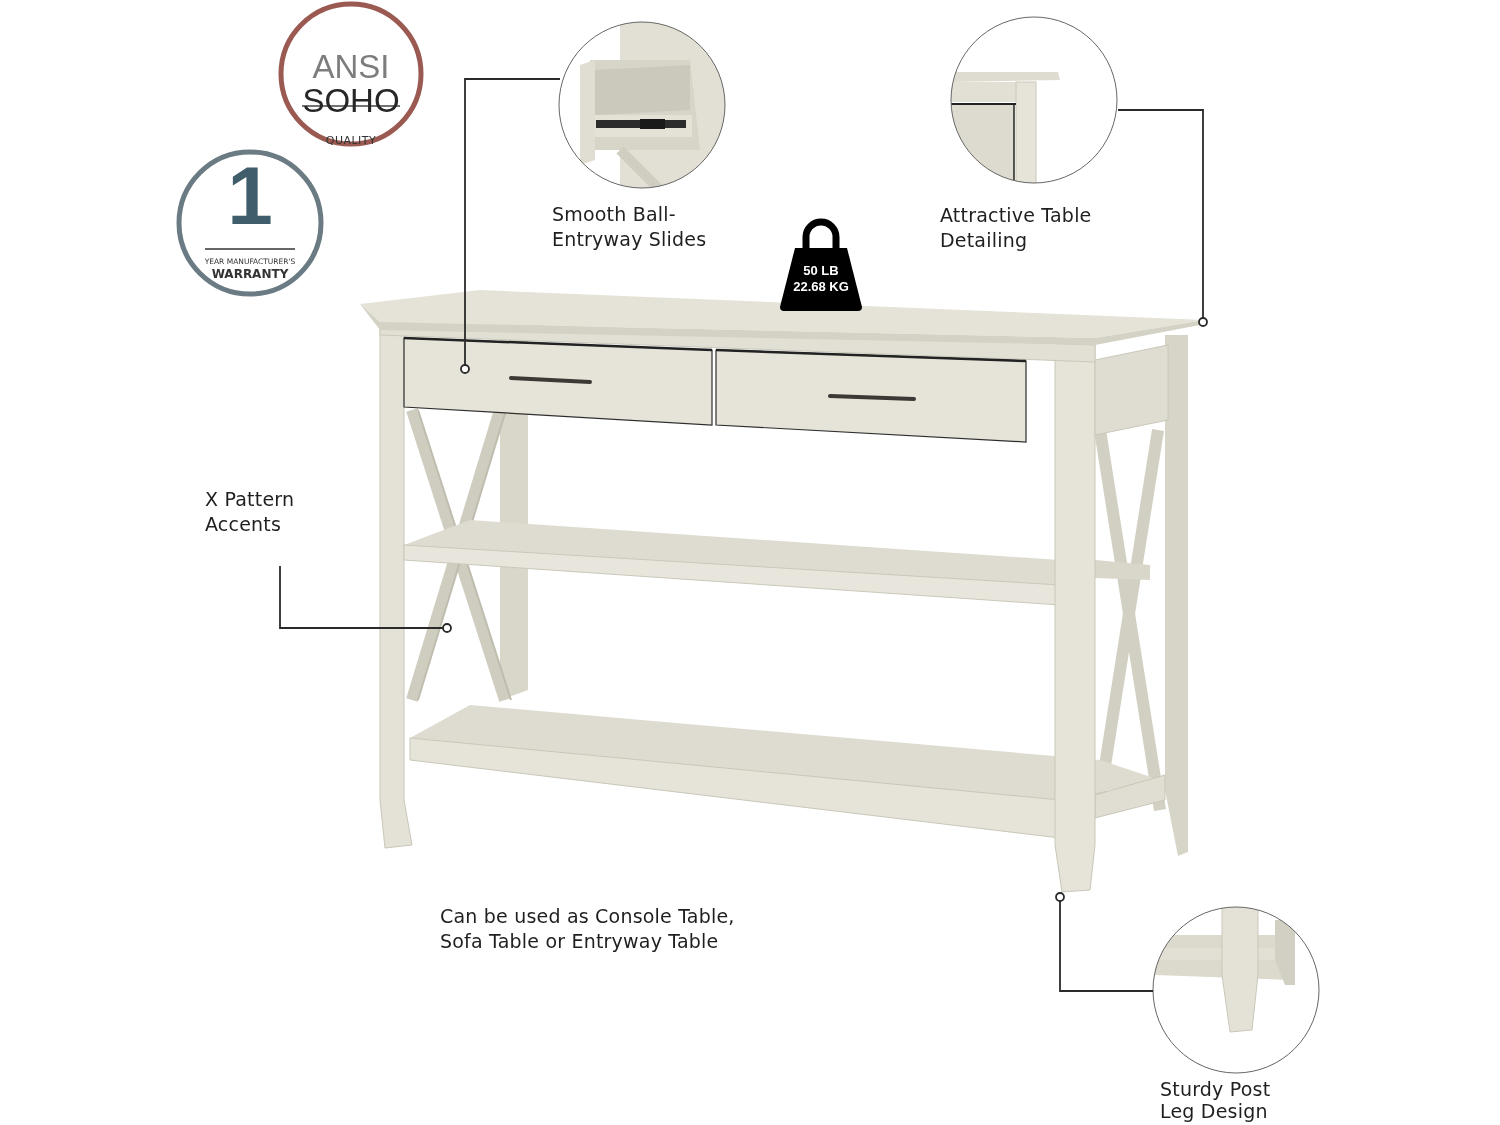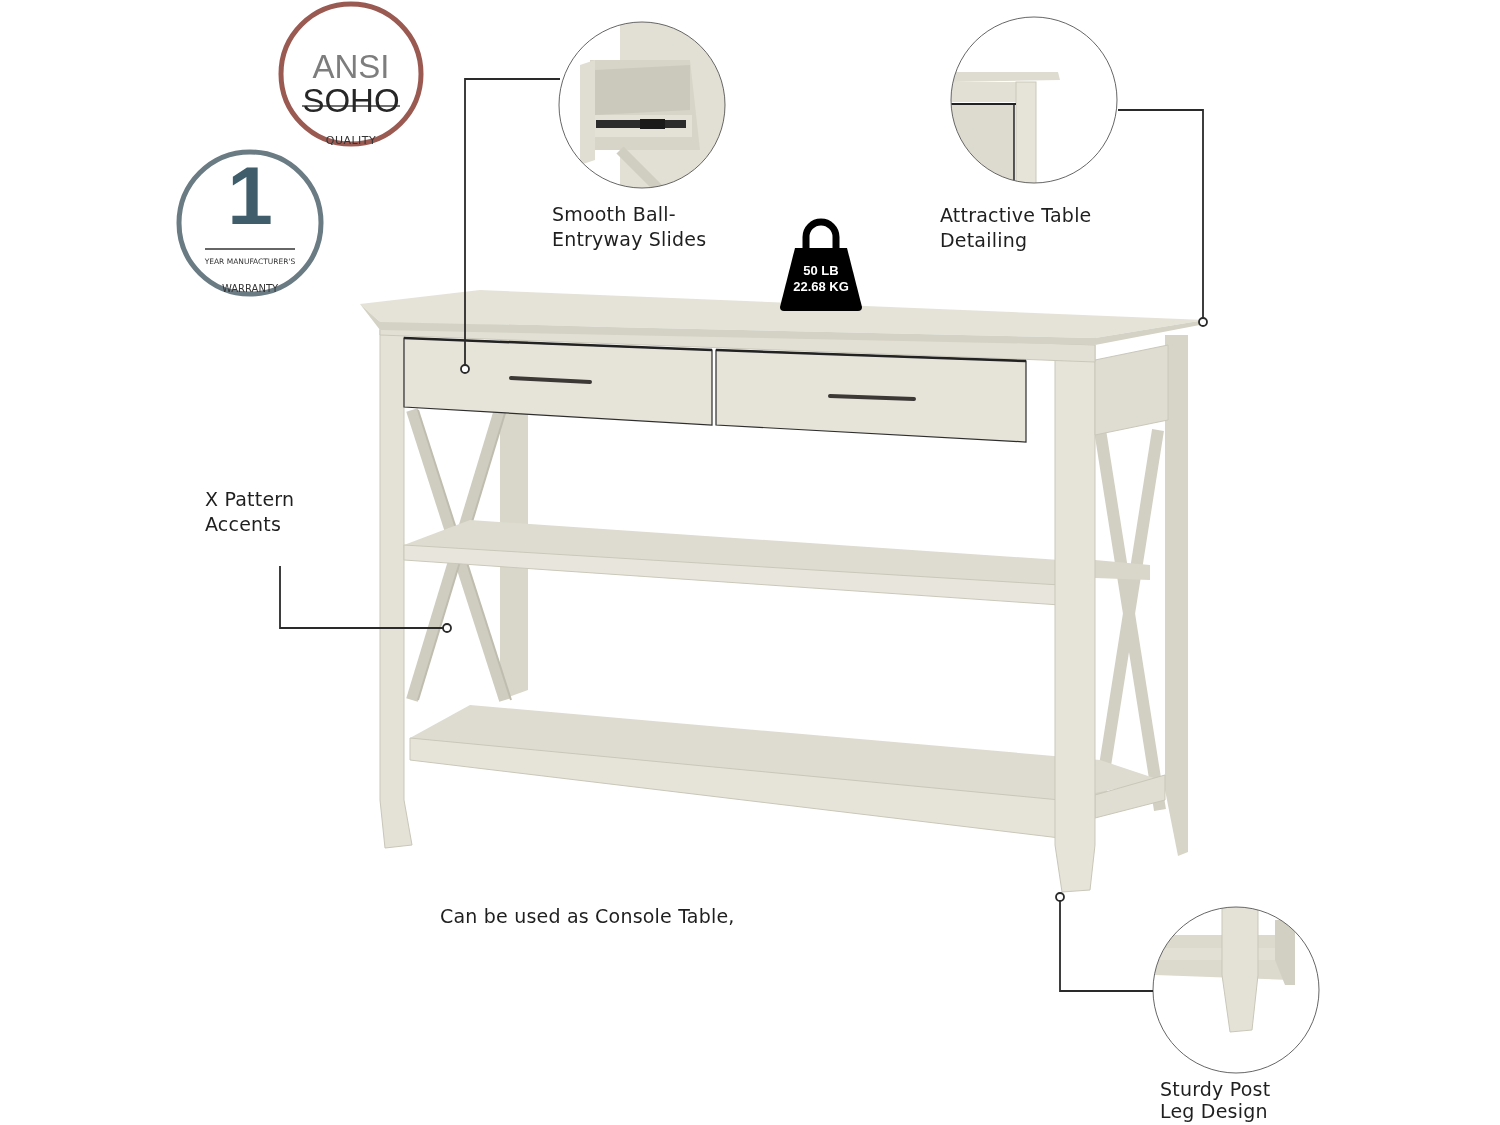--- a/index.html
+++ b/index.html
@@ -146,21 +146,21 @@
 
 <div class="abs" style="left:281px; top:20px; width:140px; height:120px;margin-top:20px;">
   <div class="badge-text" style="top:8px; font-size:33px; color:#7d7d7d; font-family:'Liberation Sans',sans-serif;">ANSI</div>
   <div class="badge-text" style="top:42px; font-size:33px; color:#262626; font-family:'Liberation Sans',sans-serif;">SOHO</div>
   <div class="badge-text" style="top:94px; font-size:11px; color:#333; letter-spacing:0.5px;">QUALITY</div>
 </div>
 
 <div class="abs" style="left:180px; top:155px; width:140px; height:140px;">
   <div class="badge-text" style="top:-6px; font-size:82px; font-weight:bold; color:#3f5d6b; font-family:'Liberation Sans',sans-serif;">1</div>
   <div class="badge-text" style="top:102px; font-size:7.5px; color:#333;">YEAR MANUFACTURER'S</div>
-  <div class="badge-text" style="top:128px; font-size:10px; color:#333;">WARRANTY</div>
+  <div class="badge-text" style="top:112px; font-size:12px; color:#333;font-weight:bold;">WARRANTY</div>
 </div>
 
 <div class="abs" style="left:780px; top:263px; width:82px; text-align:center; color:#fff; font-weight:bold; font-size:13px; line-height:16px; font-family:'Liberation Sans',sans-serif;">
   <div>50 LB</div>
   <div>22.68 KG</div>
 </div>
 
 <div class="caption" style="left:552px; top:202px; width:200px;">
   <div>Smooth Ball-</div>
   <div>Entryway Slides</div>
@@ -171,18 +171,19 @@
   <div>Detailing</div>
 </div>
 
 <div class="caption" style="left:205px; top:487px; width:160px;">
   <div>X Pattern</div>
   <div>Accents</div>
 </div>
 
 <div class="caption" style="left:440px; top:860px; width:340px;margin-top:44px;">
   <div>Can be used as Console Table,</div>
+  <div>Sofa Table or Entryway Table</div>
 </div>
 
 <div class="caption" style="left:1160px; top:1078px; width:170px; line-height:22px;">
   <div>Sturdy Post</div>
   <div>Leg Design</div>
 </div>
 
 </body></html>

